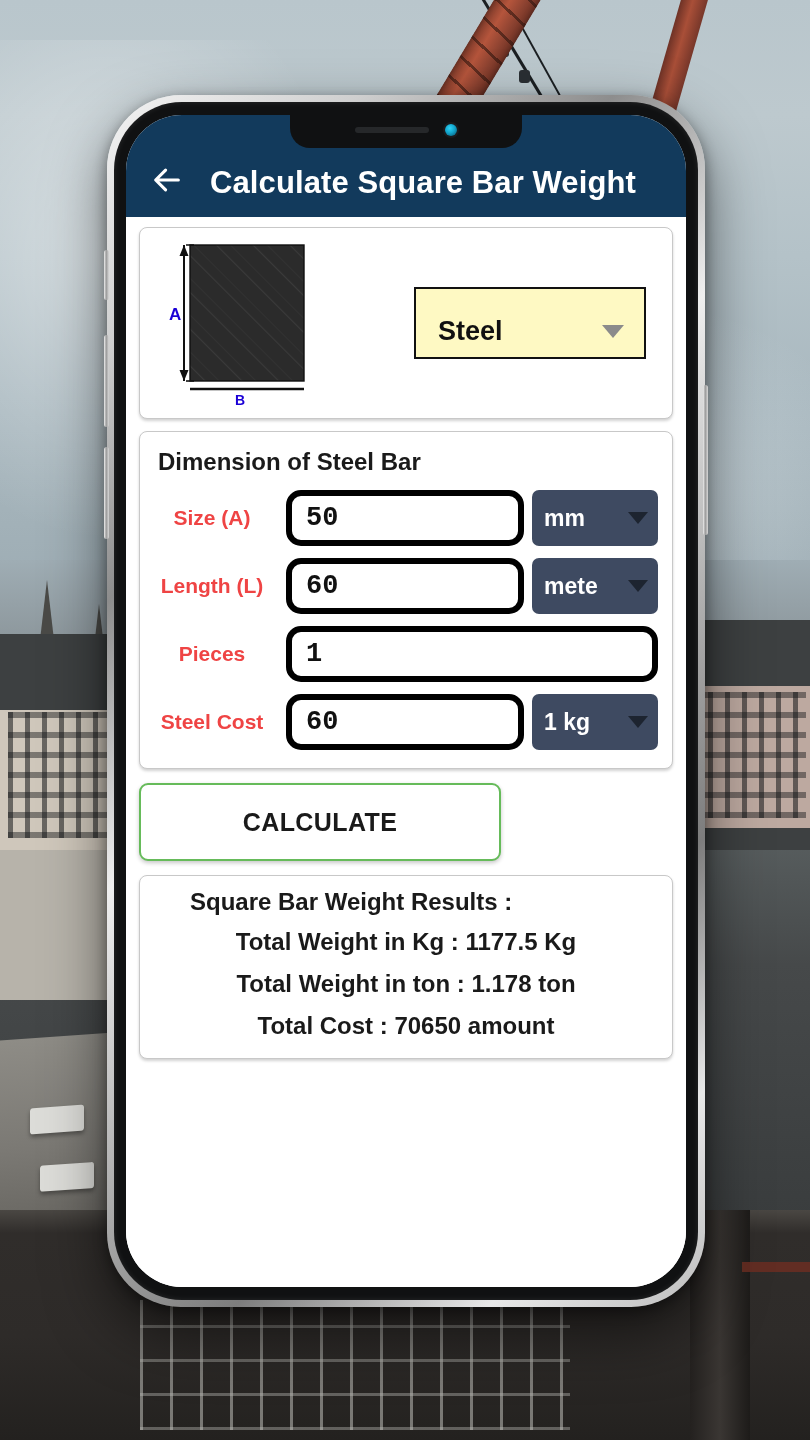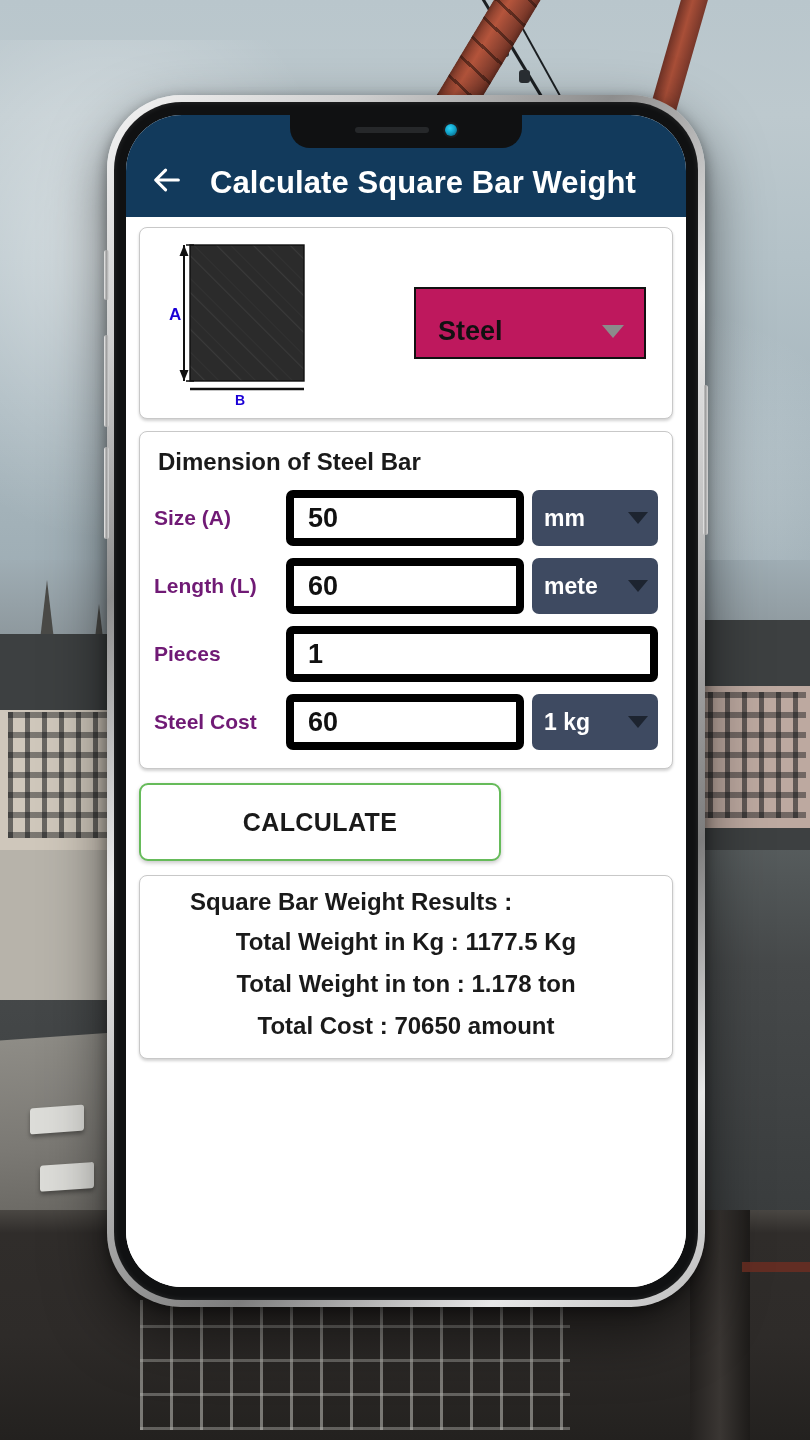--- a/index.html
+++ b/index.html
@@ -168,44 +168,44 @@
     box-shadow: 0 2px 3px rgba(0,0,0,.18);
     margin-bottom: 12px;
   }
 
   
   .card-material { display: flex; align-items: center; padding: 14px 16px 14px 20px; height: 192px; }
   .diagram { width: 158px; height: 168px; position: relative; flex: 0 0 auto; }
   .mat-spacer { flex: 1 1 auto; }
   .material-select {
     width: 232px; height: 72px;
-    border: 2px solid #111; background: #be185d;
+    border: 2px solid #111; background: #fef9c3;
     display: flex; align-items: center; justify-content: space-between;
     padding: 16px 20px 0 22px; margin-right: 10px;
   }
   .material-select .val { font-size: 27px; font-weight: bold; color: #111; }
   .caret-grey {
     width: 0; height: 0; border-left: 11px solid transparent; border-right: 11px solid transparent;
     border-top: 13px solid #8b8b8b;
   }
 
   
   .card-dim { padding: 14px 14px 16px 14px; }
   .dim-title { font-size: 24px; font-weight: bold; color: #1a1a1a; margin: 2px 0 14px 4px; }
   .row { display: flex; align-items: center; margin-bottom: 12px; }
   .row:last-child { margin-bottom: 2px; }
   .row-label {
-    width: 132px; flex: 0 0 132px; text-align: left; padding-right: 16px;
-    font-size: 21px; font-weight: bold; color: #701a75;
+    width: 132px; flex: 0 0 132px; text-align: center; padding-right: 16px;
+    font-size: 21px; font-weight: bold; color: #ef4444;
   }
   .field {
     flex: 1 1 auto; height: 56px;
-    border: 8px solid #000000; border-radius: 7px; background: #fff;
+    border: 6px solid #000000; border-radius: 15px; background: #fff;
     display: flex; align-items: center; padding: 0 14px;
-    font-size: 27px; font-weight: bold; color: #111;
+    font-size: 27px; font-weight: bold; color: #111; font-family: Liberation Mono, monospace;
   }
   .unit {
     flex: 0 0 126px; width: 126px; height: 56px; margin-left: 8px;
     background: #3e4a61; border-radius: 7px;
     display: flex; align-items: center; justify-content: space-between;
     padding: 0 10px 0 12px;
     color: #fff; font-size: 23px; font-weight: bold;
     overflow: hidden; white-space: nowrap;
   }
   .caret-dark {

